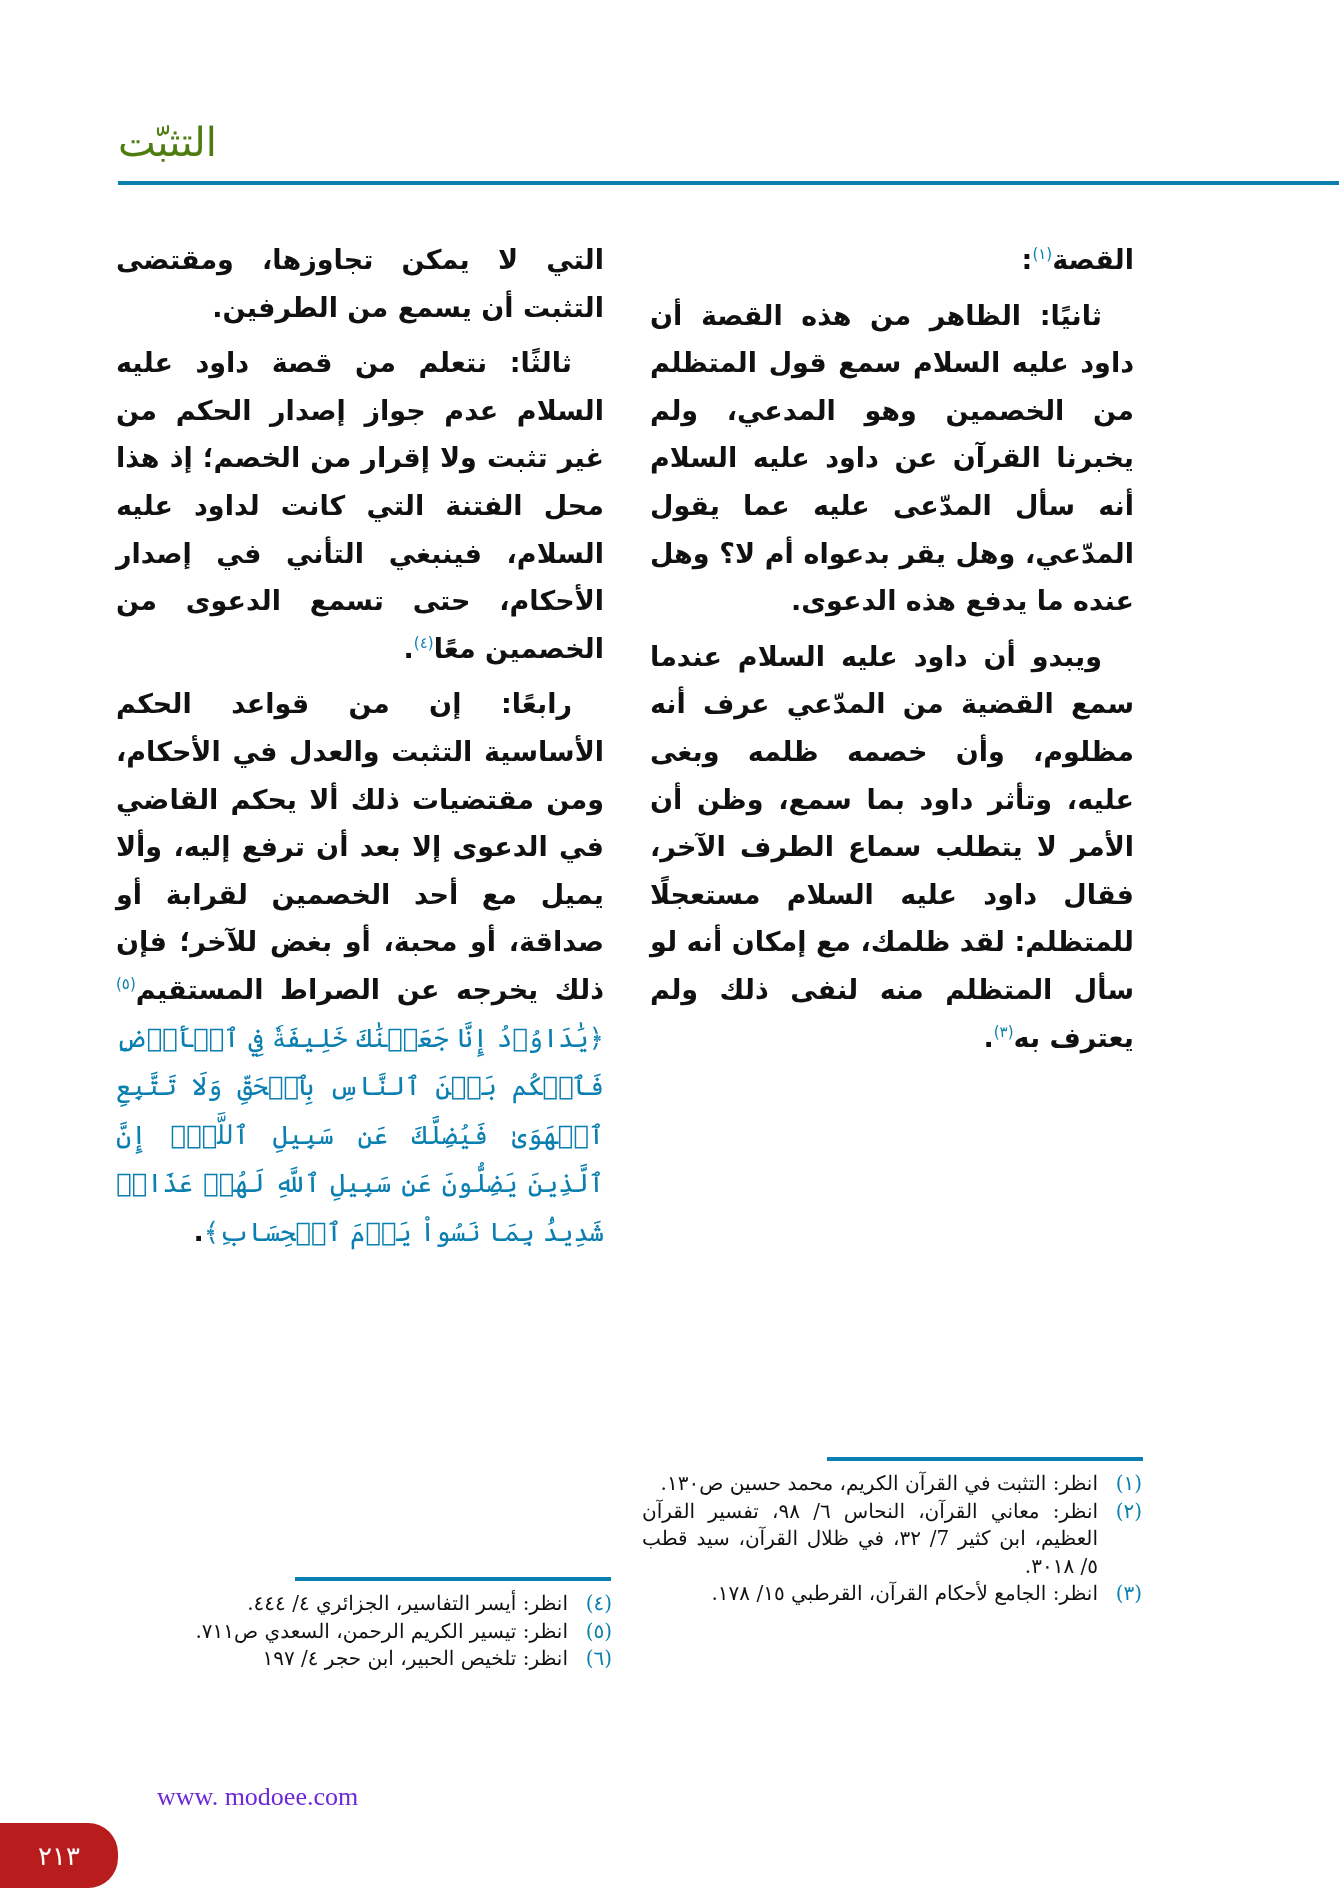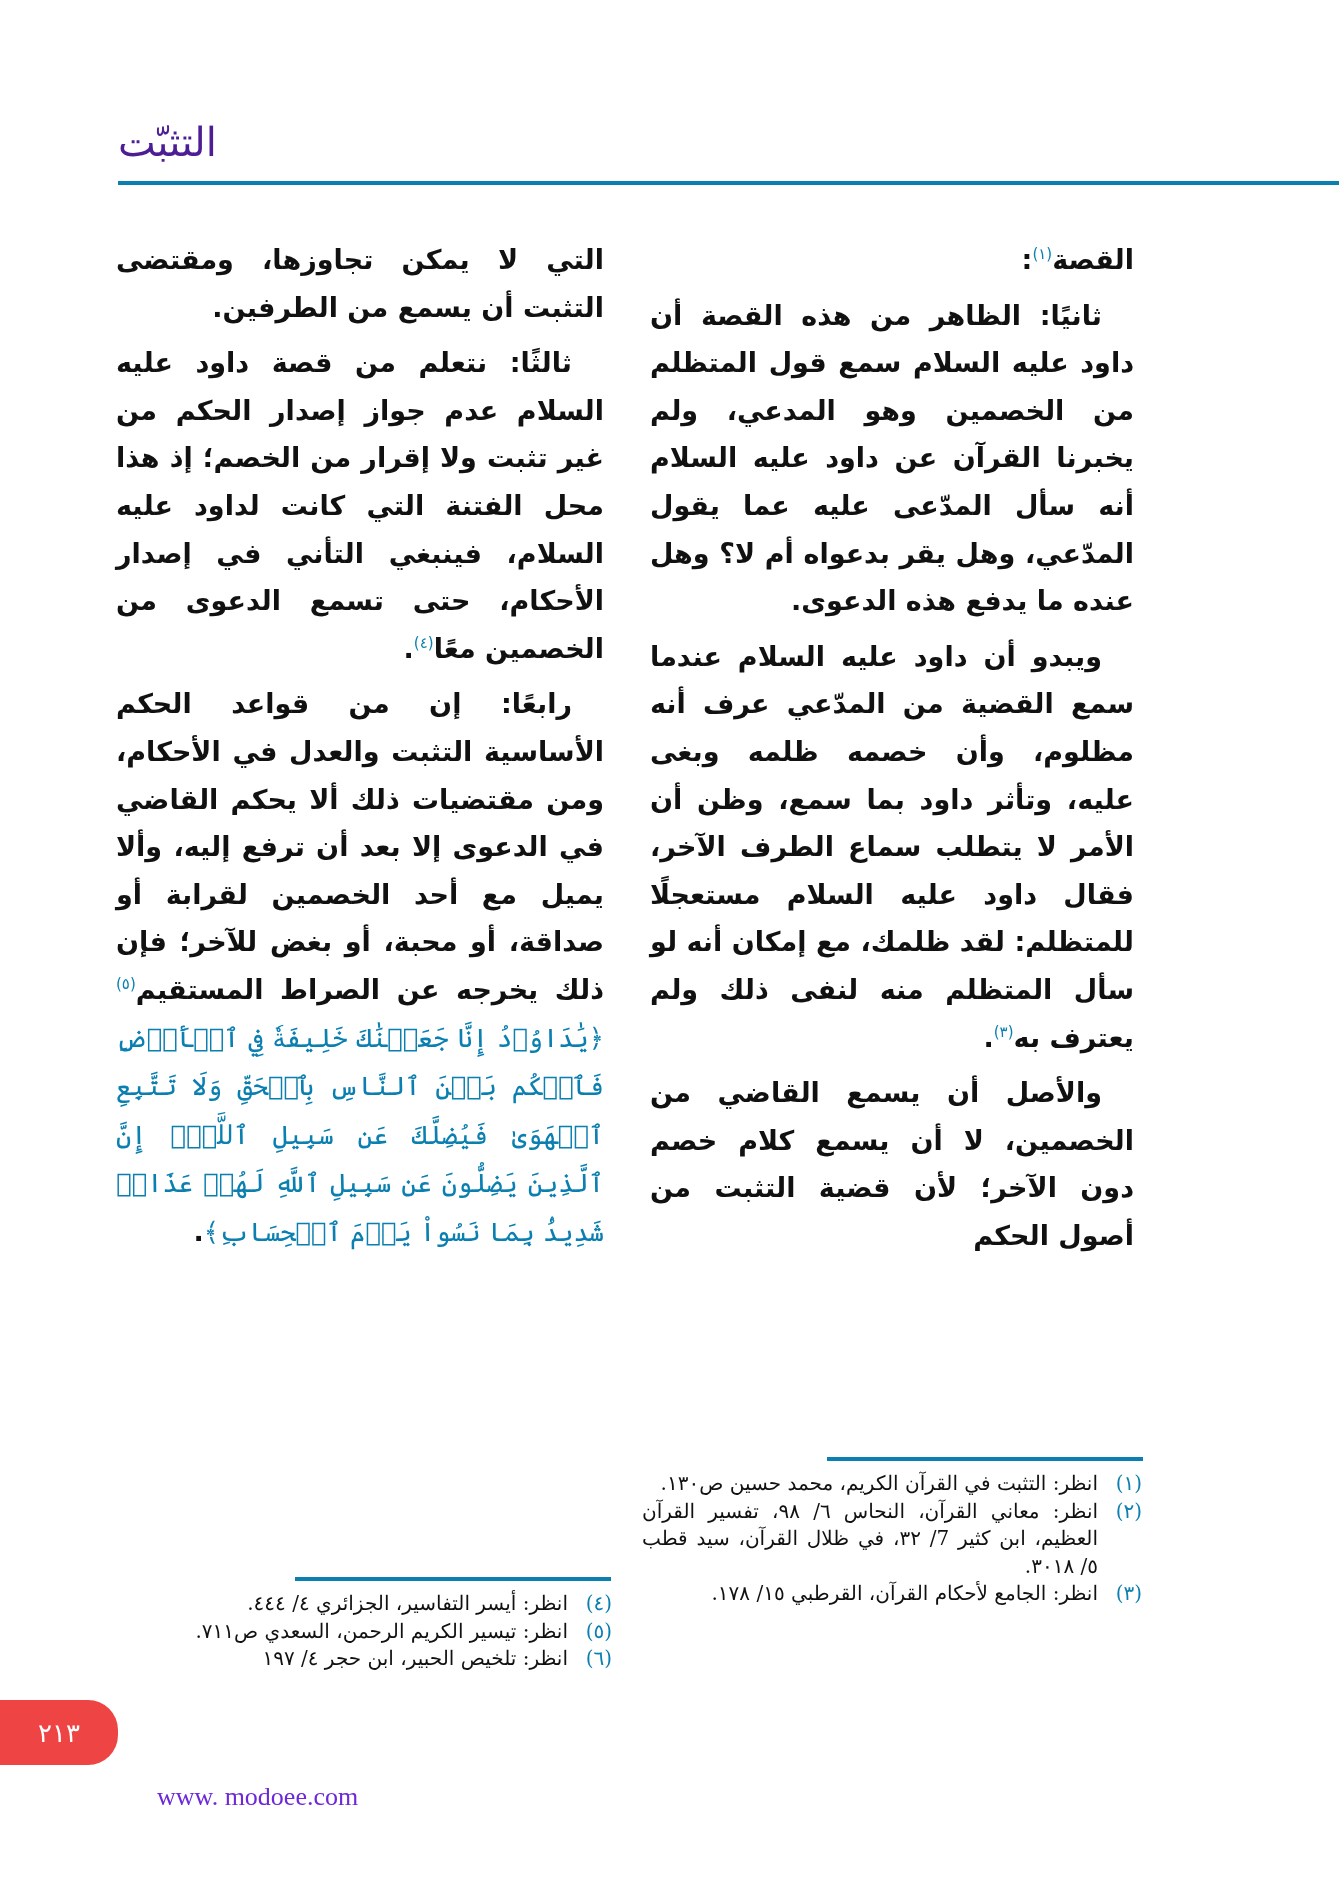--- a/index.html
+++ b/index.html
@@ -10,21 +10,21 @@
       overflow: hidden;
       font-family: "DejaVu Sans", sans-serif;
       color: #111111;
     }
     .page-header-title {
       position: absolute;
       left: 118px;
       top: 122px;
       font-family: "DejaVu Serif", serif;
       font-size: 40px;
-      color: #4c1d95;
+      color: #4d7c0f;
       direction: rtl;
       line-height: 1;
       text-align: center;
     }
     .header-rule {
       position: absolute;
       left: 118px;
       top: 181px;
       width: 1221px;
       height: 4px;
@@ -90,24 +90,24 @@
       text-align: right;
     }
     .fn-text {
       flex: 1 1 auto;
       text-align: justify;
       text-align-last: right;
     }
     .page-number-tab {
       position: absolute;
       left: 0;
-      top: 1700px;
+      top: 1823px;
       width: 118px;
       height: 65px;
-      background: #ef4444;
+      background: #b91c1c;
       border-radius: 0 30px 30px 0;
       color: #ffffff;
       font-family: "DejaVu Sans", sans-serif;
       font-size: 26px;
       display: flex;
       align-items: center;
       justify-content: center;
       direction: rtl;
     }
     .site-url {
@@ -123,21 +123,20 @@
 </head>
 <body>
 
 <div class="page-header-title">التثبّت</div>
 <div class="header-rule"></div>
 
 <div class="column col-right">
   <p class="para"><span>القصة</span><span class="fn-ref">(١)</span><span>:</span></p>
   <p class="para indent"><span class="term">ثانيًا:</span><span> الظاهر من هذه القصة أن داود عليه السلام سمع قول المتظلم من الخصمين وهو المدعي، ولم يخبرنا القرآن عن داود عليه السلام أنه سأل المدّعى عليه عما يقول المدّعي، وهل يقر بدعواه أم لا؟ وهل عنده ما يدفع هذه الدعوى.</span></p>
   <p class="para indent"><span>ويبدو أن داود عليه السلام عندما سمع القضية من المدّعي عرف أنه مظلوم، وأن خصمه ظلمه وبغى عليه، وتأثر داود بما سمع، وظن أن الأمر لا يتطلب سماع الطرف الآخر، فقال داود عليه السلام مستعجلًا للمتظلم: لقد ظلمك، مع إمكان أنه لو سأل المتظلم منه لنفى ذلك ولم يعترف به</span><span class="fn-ref">(٣)</span><span>.</span></p>
-  <p class="para indent"><span>والأصل أن يسمع القاضي من الخصمين، لا أن يسمع كلام خصم دون الآخر؛ لأن قضية التثبت من أصول الحكم</span></p>
 </div>
 
 <div class="fn-rule right"></div>
 <div class="footnotes right">
   <p class="fn">
       <span class="fn-num">(١)</span>
       <span class="fn-text">انظر: التثبت في القرآن الكريم، محمد حسين ص١٣٠.</span>
     </p>
   <p class="fn">
       <span class="fn-num">(٢)</span>

